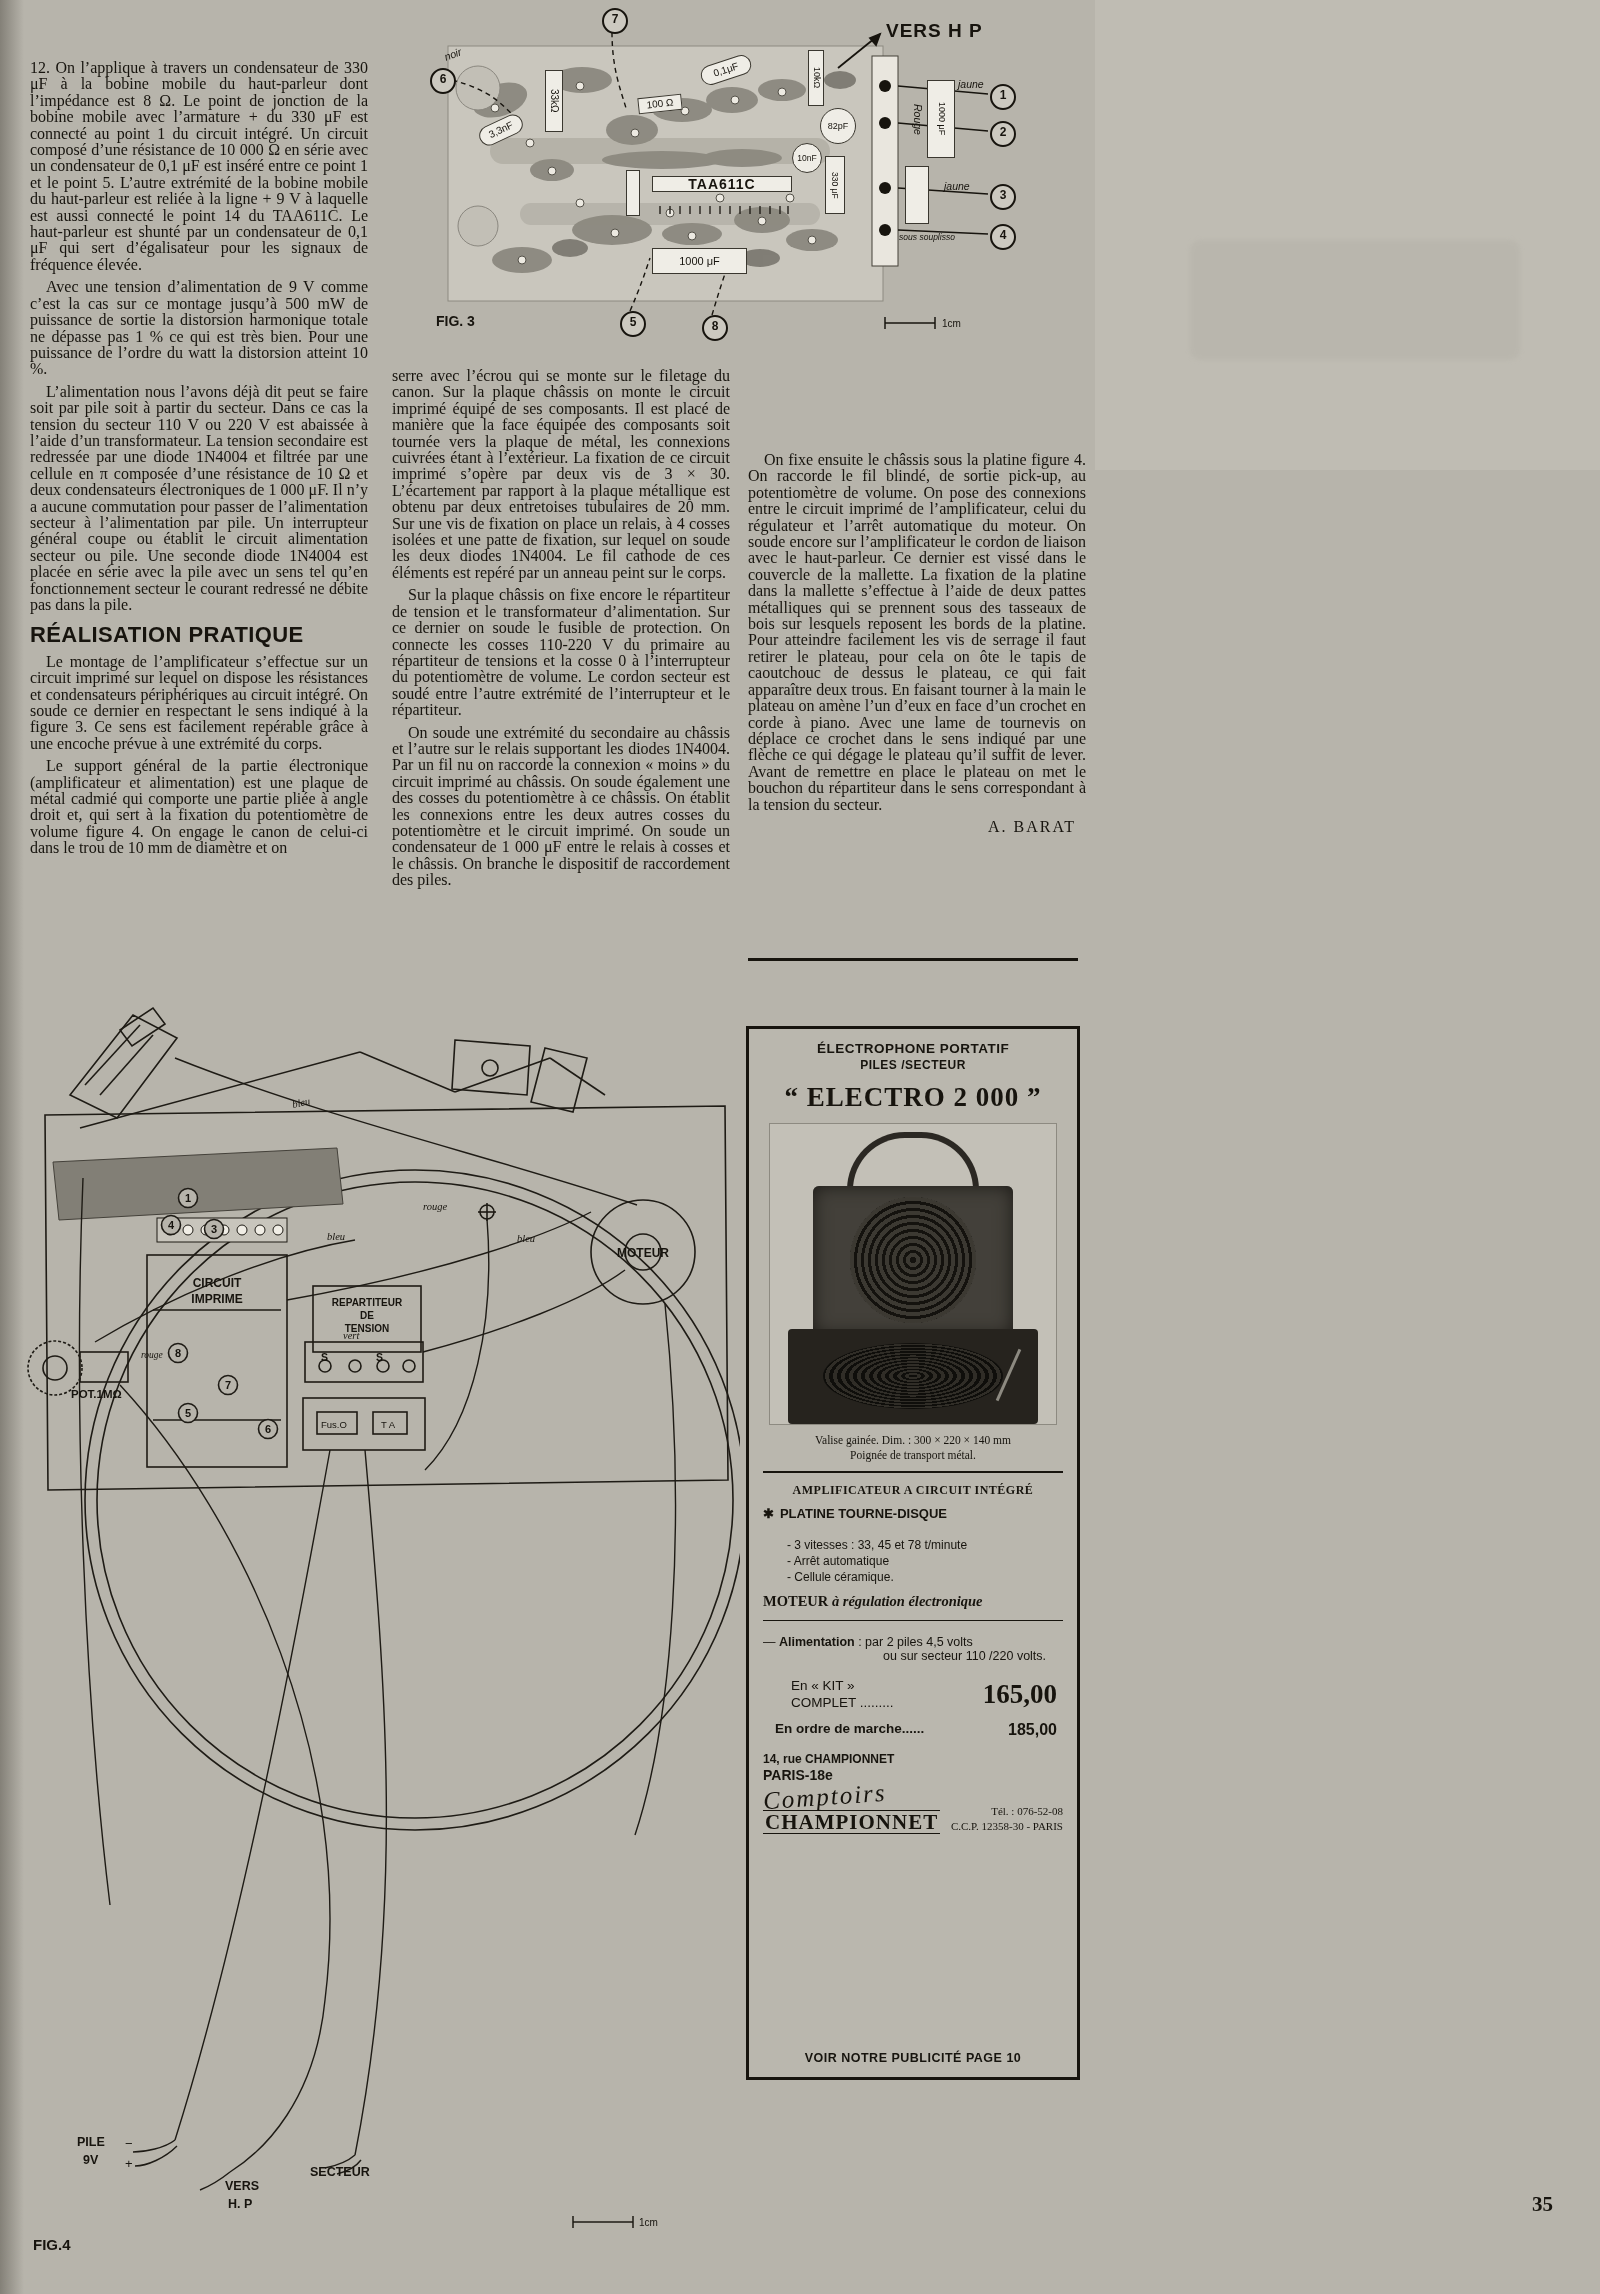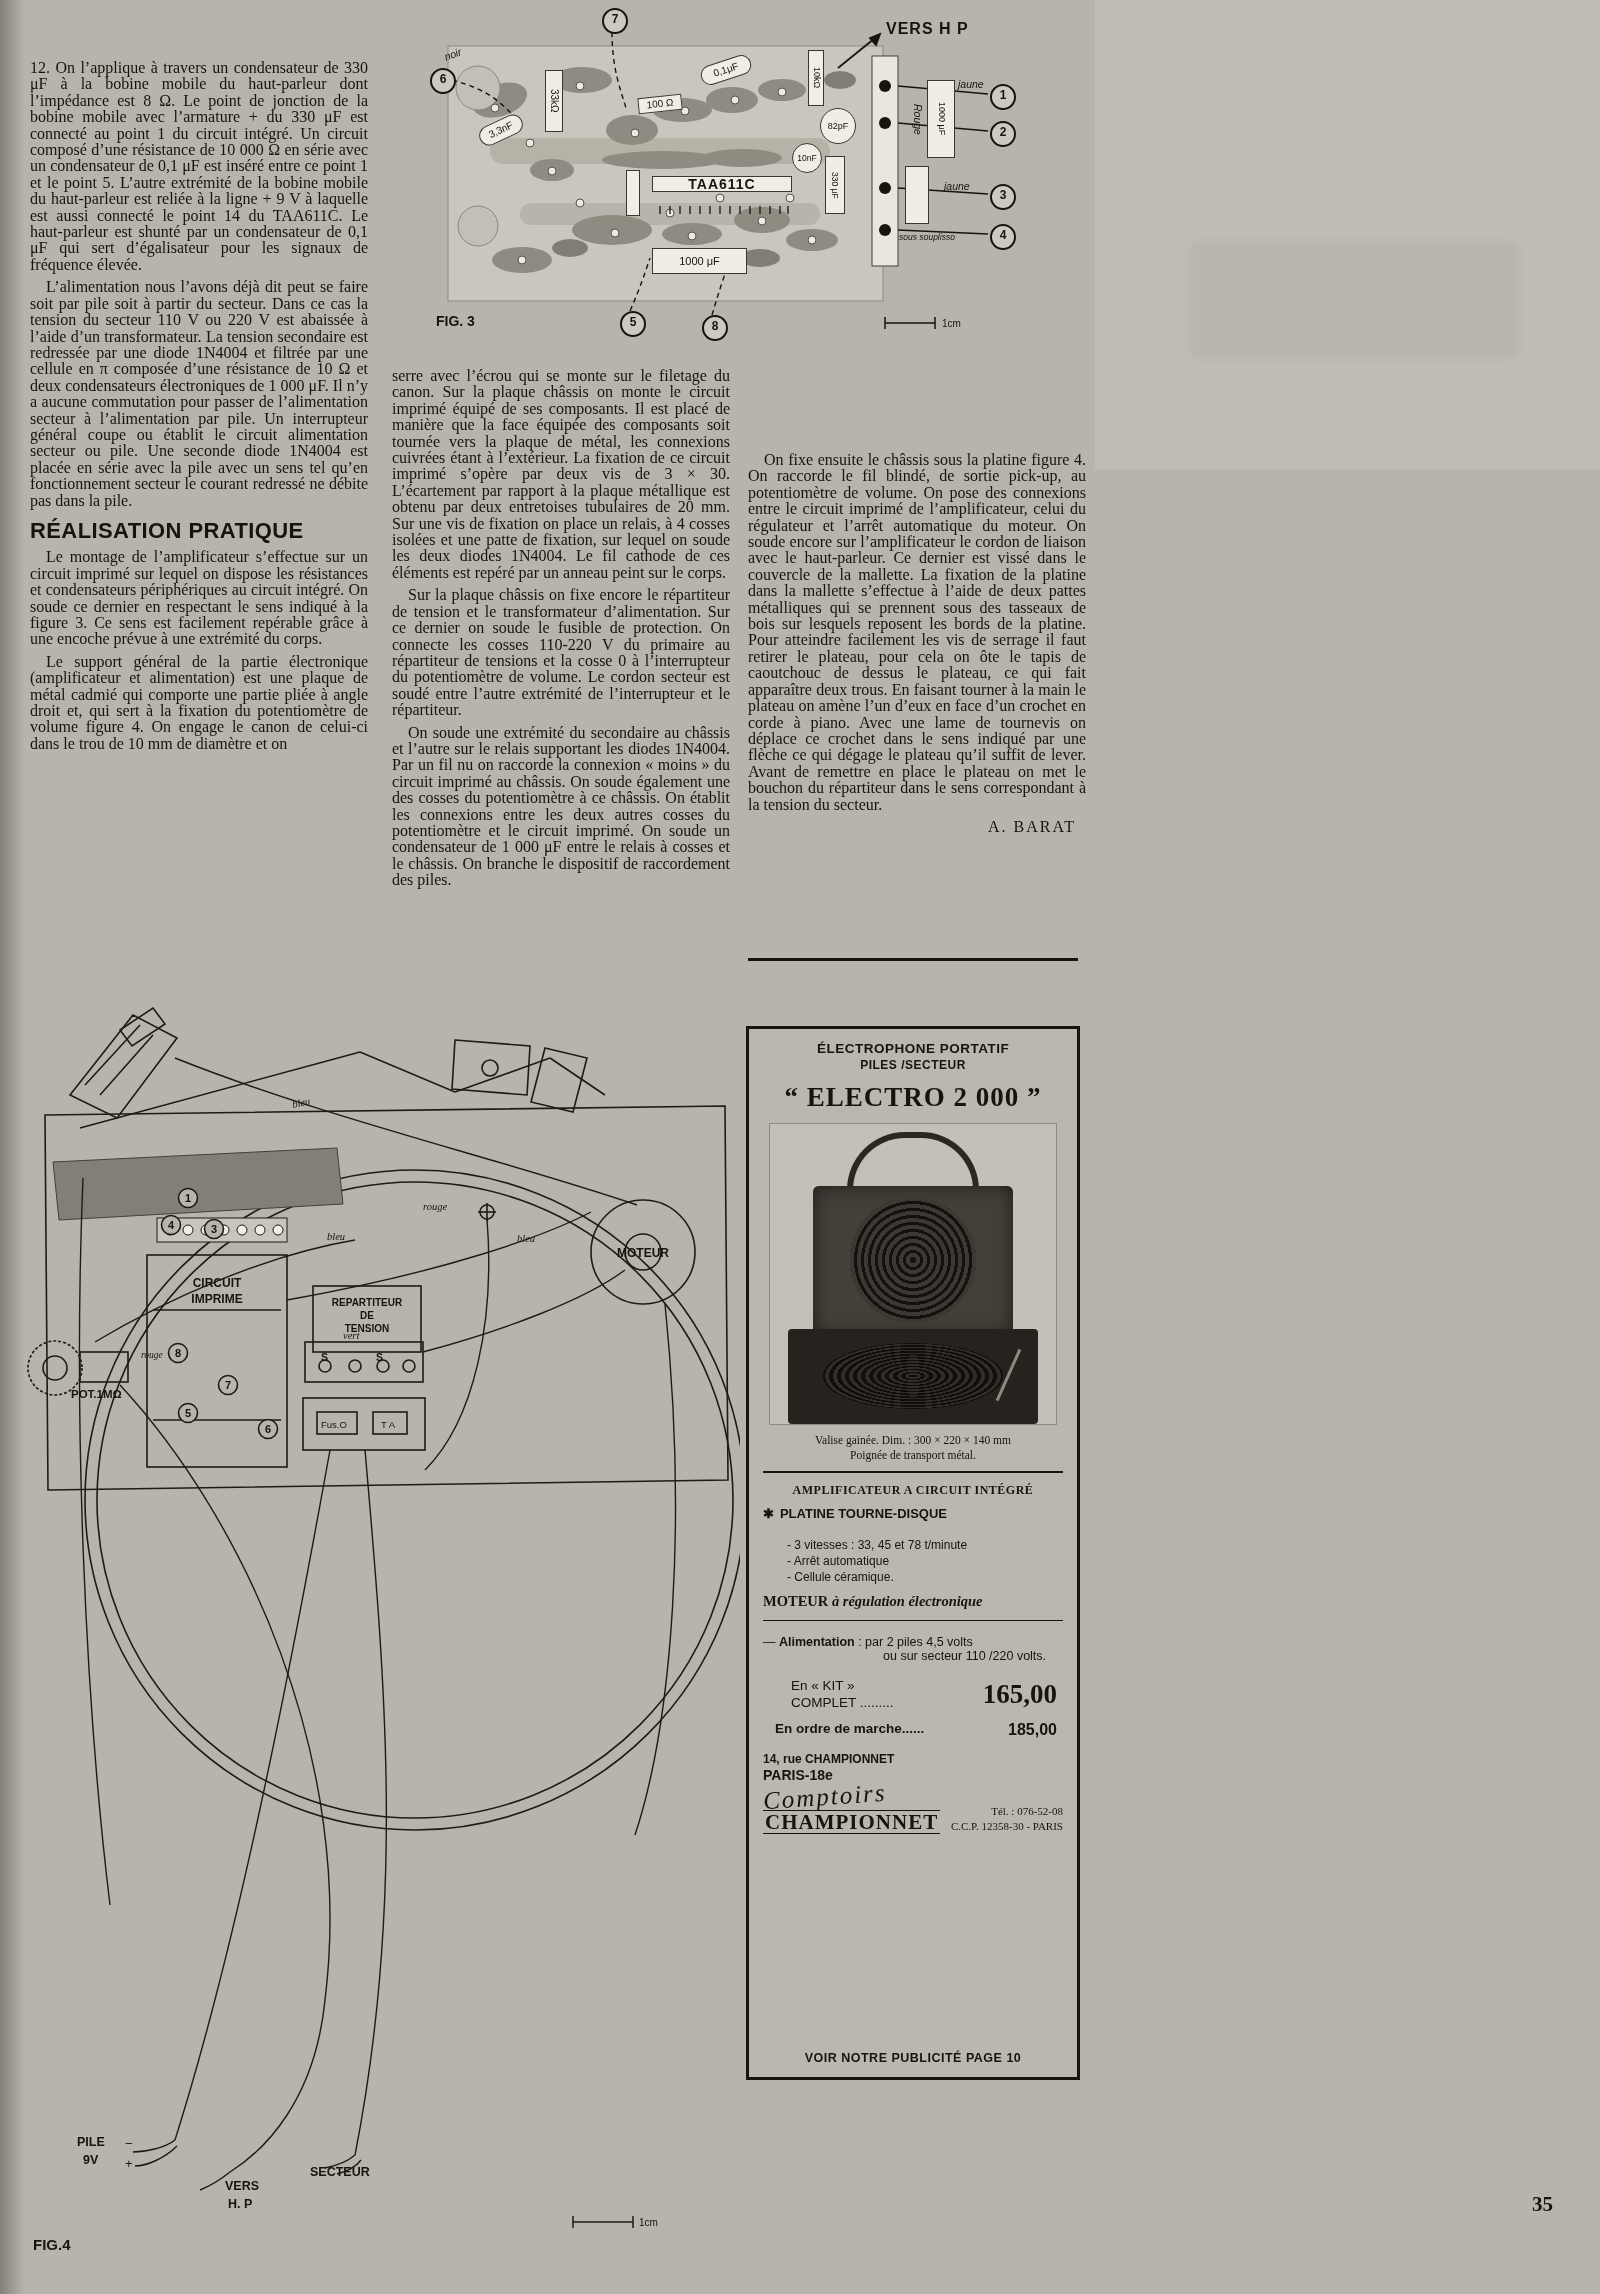--- a/index.html
+++ b/index.html
@@ -214,25 +214,26 @@
     <div class="numcirc" style="left:172px;top:0px;">7</div>
     <div class="numcirc" style="left:0px;top:60px;">6</div>
     <div class="numcirc" style="left:190px;top:303px;">5</div>
     <div class="numcirc" style="left:272px;top:307px;">8</div>
     <div class="numcirc" style="left:560px;top:76px;">1</div>
     <div class="numcirc" style="left:560px;top:113px;">2</div>
     <div class="numcirc" style="left:560px;top:176px;">3</div>
     <div class="numcirc" style="left:560px;top:216px;">4</div>
 
     <div class="flabel caption" style="left:6px;top:305px;font-size:14px;text-align:right;">FIG. 3</div>
-    <div class="flabel caption" style="left:456px;top:12px;font-size:16px;letter-spacing:1px;">VERS  H P</div>
+    <div class="flabel caption" style="left:456px;top:12px;font-size:19px;letter-spacing:1px;">VERS  H P</div>
   </div>
 
   <div class="col" style="left:30px;top:60px;">
     <p>12. On l’applique à travers un condensateur de 330 μF à la bobine mobile du haut-parleur dont l’impédance est 8 Ω. Le point de jonction de la bobine mobile avec l’armature + du 330 μF est connecté au point 1 du circuit intégré. Un circuit composé d’une résistance de 10 000 Ω en série avec un condensateur de 0,1 μF est inséré entre ce point 1 et le point 5. L’autre extrémité de la bobine mobile du haut-parleur est reliée à la ligne + 9 V à laquelle est aussi connecté le point 14 du TAA611C. Le haut-parleur est shunté par un condensateur de 0,1 μF qui sert d’égalisateur pour les signaux de fréquence élevée.</p>
+    <p class="ind">Avec une tension d’alimentation de 9 V comme c’est la cas sur ce montage jusqu’à 500 mW de puissance de sortie la distorsion harmonique totale ne dépasse pas 1 % ce qui est très bien. Pour une puissance de l’ordre du watt la distorsion atteint 10 %.</p>
     <p class="ind">L’alimentation nous l’avons déjà dit peut se faire soit par pile soit à partir du secteur. Dans ce cas la tension du secteur 110 V ou 220 V est abaissée à l’aide d’un transformateur. La tension secondaire est redressée par une diode 1N4004 et filtrée par une cellule en π composée d’une résistance de 10 Ω et deux condensateurs électroniques de 1 000 μF. Il n’y a aucune commutation pour passer de l’alimentation secteur à l’alimentation par pile. Un interrupteur général coupe ou établit le circuit alimentation secteur ou pile. Une seconde diode 1N4004 est placée en série avec la pile avec un sens tel qu’en fonctionnement secteur le courant redressé ne débite pas dans la pile.</p>
     <h2>RÉALISATION PRATIQUE</h2>
     <p class="ind">Le montage de l’amplificateur s’effectue sur un circuit imprimé sur lequel on dispose les résistances et condensateurs périphériques au circuit intégré. On soude ce dernier en respectant le sens indiqué à la figure 3. Ce sens est facilement repérable grâce à une encoche prévue à une extrémité du corps.</p>
     <p class="ind">Le support général de la partie électronique (amplificateur et alimentation) est une plaque de métal cadmié qui comporte une partie pliée à angle droit et, qui sert à la fixation du potentiomètre de volume figure 4. On engage le canon de celui-ci dans le trou de 10 mm de diamètre et on</p>
   </div>
 
   <div class="col" style="left:392px;top:368px;">
     <p>serre avec l’écrou qui se monte sur le filetage du canon. Sur la plaque châssis on monte le circuit imprimé équipé de ses composants. Il est placé de manière que la face équipée des composants soit tournée vers la plaque de métal, les connexions cuivrées étant à l’extérieur. La fixation de ce circuit imprimé s’opère par deux vis de 3 × 30. L’écartement par rapport à la plaque métallique est obtenu par deux entretoises tubulaires de 20 mm. Sur une vis de fixation on place un relais, à 4 cosses isolées et une patte de fixation, sur lequel on soude les deux diodes 1N4004. Le fil cathode de ces éléments est repéré par un anneau peint sur le corps.</p>
     <p class="ind">Sur la plaque châssis on fixe encore le répartiteur de tension et le transformateur d’alimentation. Sur ce dernier on soude le fusible de protection. On connecte les cosses 110-220 V du primaire au répartiteur de tensions et la cosse 0 à l’interrupteur du potentiomètre de volume. Le cordon secteur est soudé entre l’autre extrémité de l’interrupteur et le répartiteur.</p>
     <p class="ind">On soude une extrémité du secondaire au châssis et l’autre sur le relais supportant les diodes 1N4004. Par un fil nu on raccorde la connexion « moins » du circuit imprimé au châssis. On soude également une des cosses du potentiomètre à ce châssis. On établit les connexions entre les deux autres cosses du potentiomètre et le circuit imprimé. On soude un condensateur de 1 000 μF entre le relais à cosses et le châssis. On branche le dispositif de raccordement des piles.</p>

